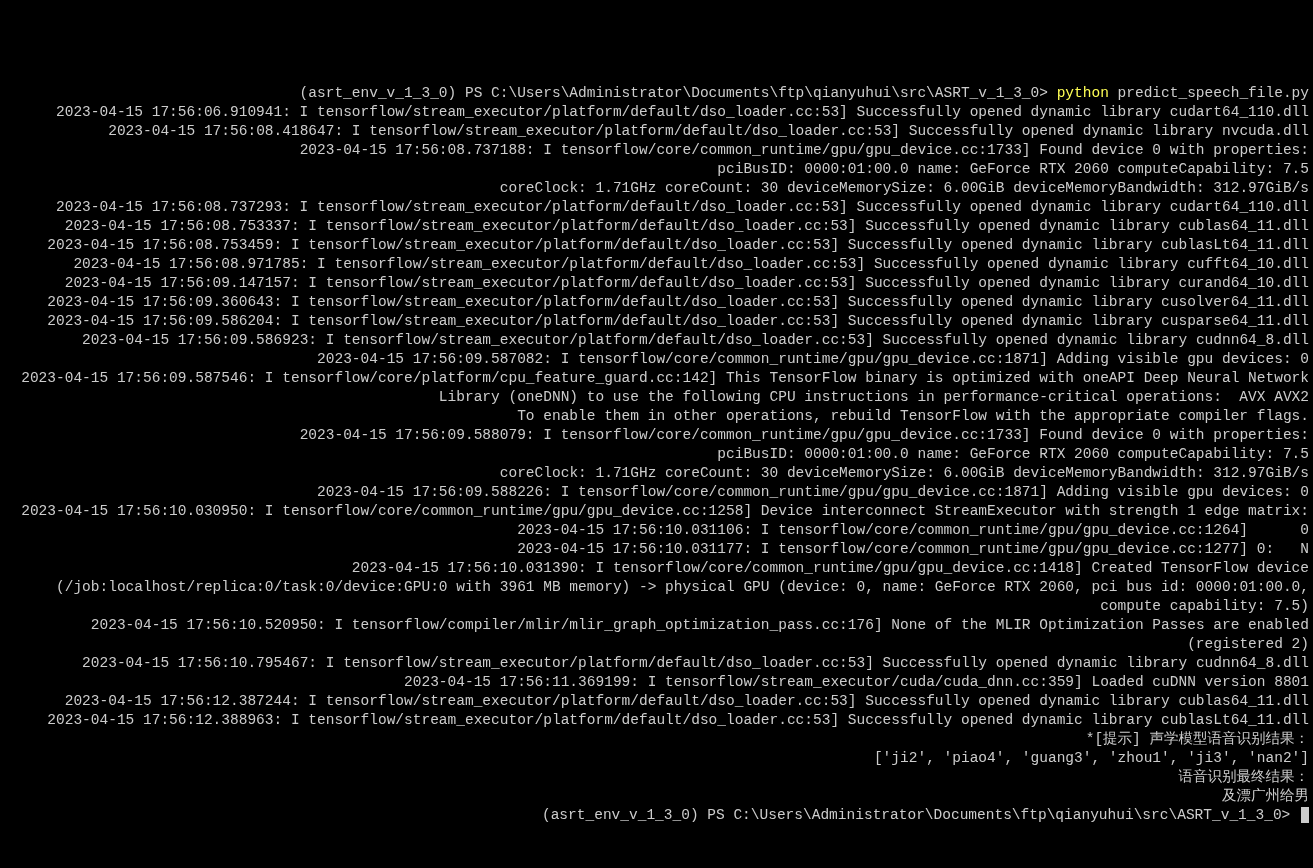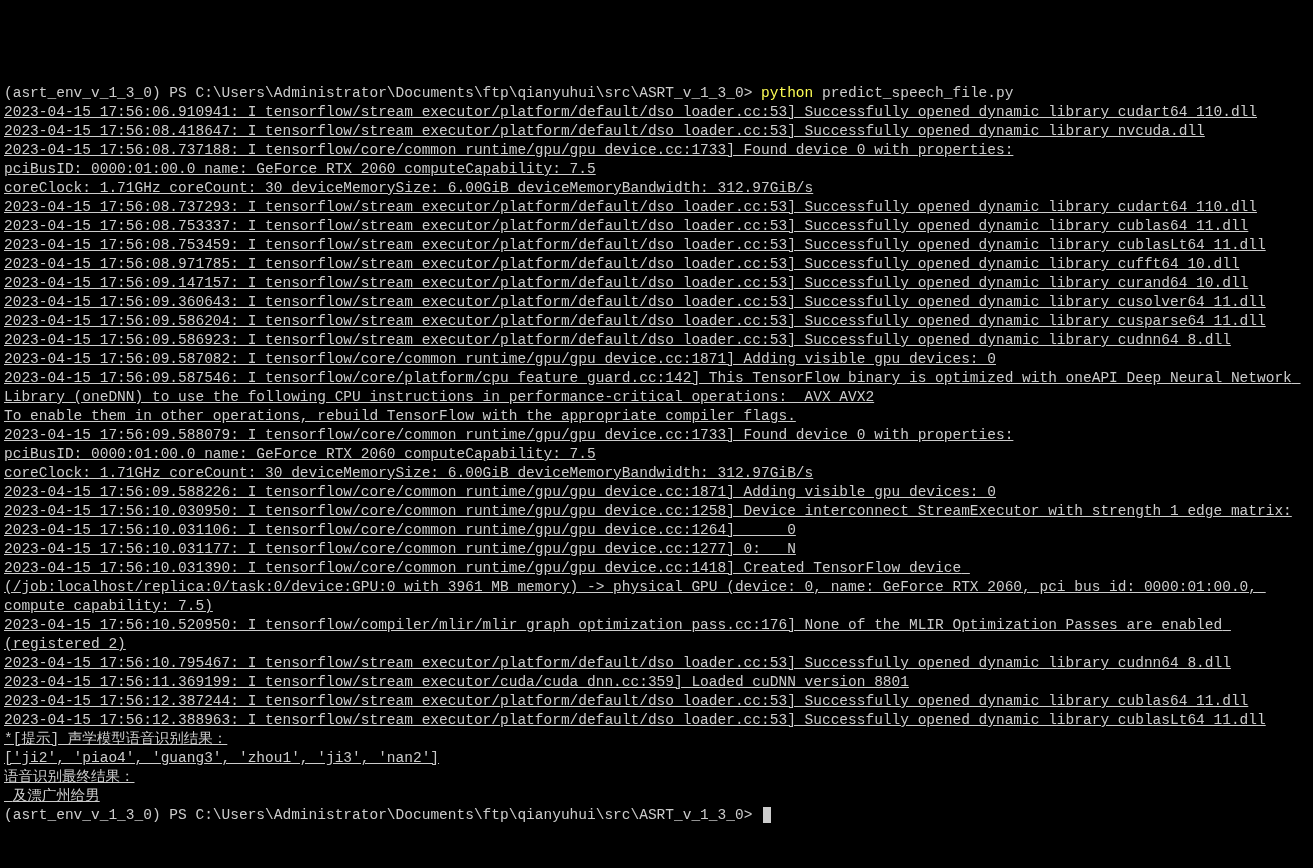--- a/index.html
+++ b/index.html
@@ -1,18 +1,19 @@
 <!DOCTYPE html>
 <html><head>
   <meta charset="utf-8">
   <style>
     * {
       margin: 0;
       padding: 0;
       box-sizing: border-box;
+      text-align: right;
     }
     body {
       background-color: #000000;
       color: #cccccc;
       font-family: 'Consolas', 'Courier New', monospace;
       font-size: 14.5px;
       line-height: 19px;
       padding: 8px 4px;
       white-space: pre-wrap;
       word-wrap: break-word;
@@ -30,21 +31,20 @@
       color: #cccccc;
     }
     .cmd-python {
       color: #ffff55;
     }
     .cmd-arg {
       color: #cccccc;
     }
     .log-text {
       color: #cccccc;
-      text-decoration: underline;
     }
     .cursor {
       display: inline-block;
       width: 8px;
       height: 16px;
       background-color: #cccccc;
       vertical-align: text-bottom;
       margin-left: 2px;
     }
   </style>

